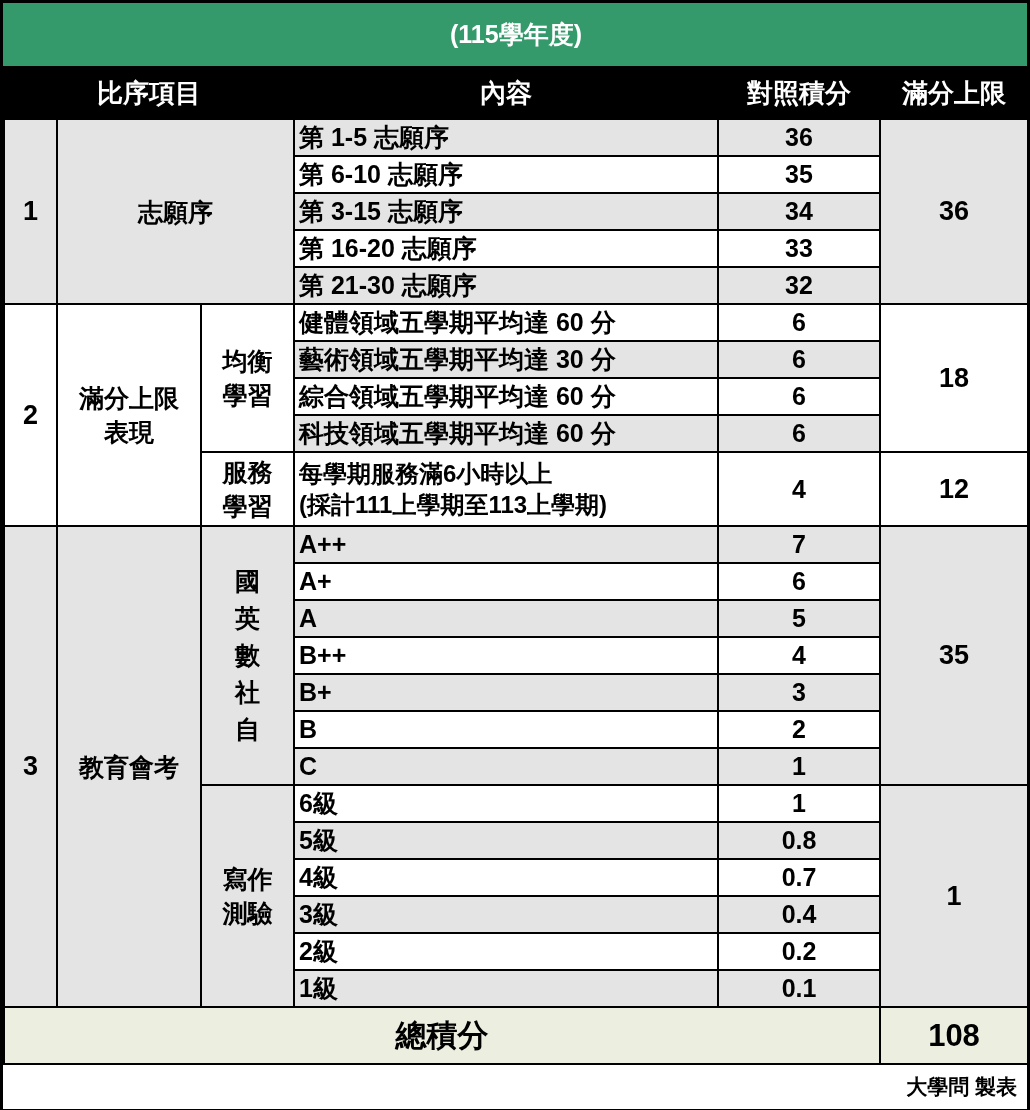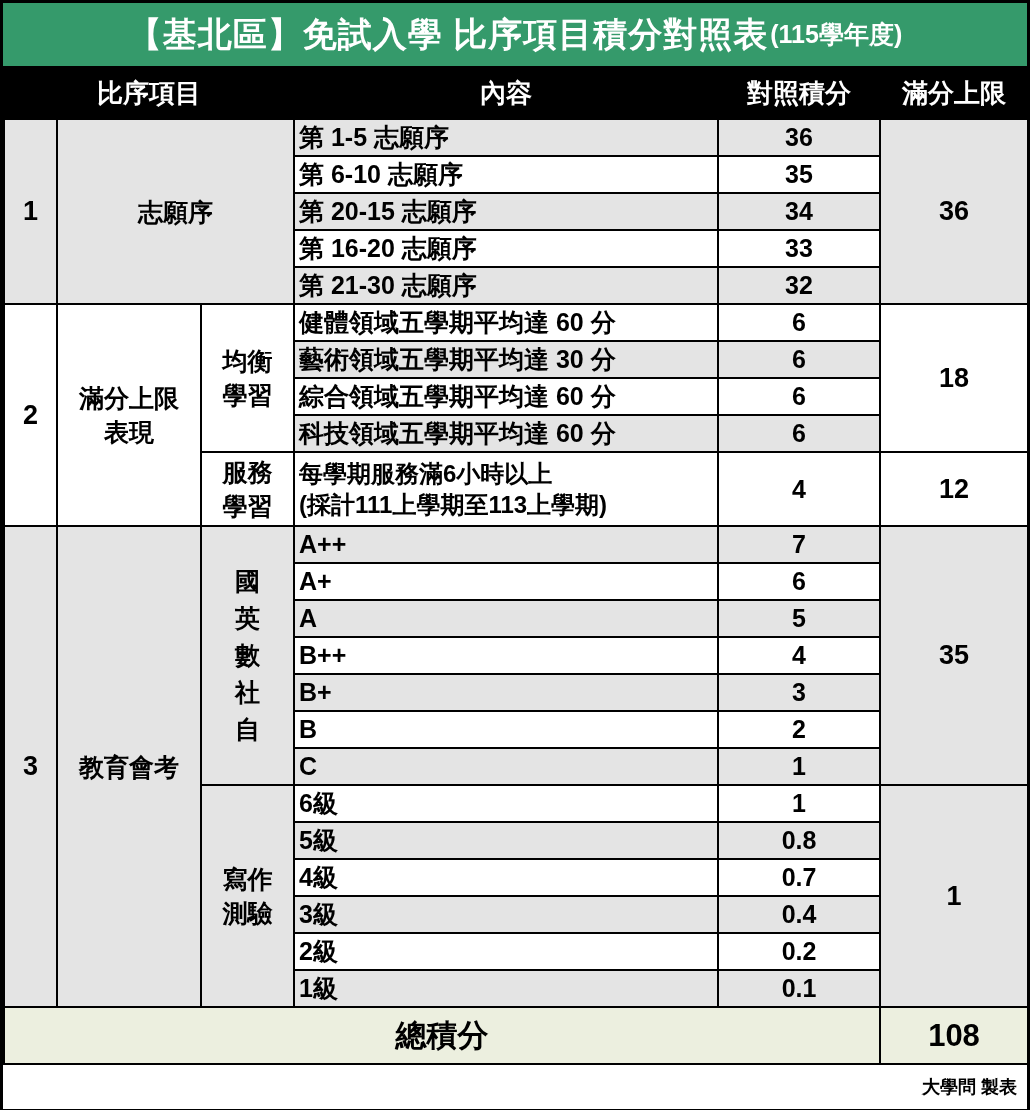--- a/index.html
+++ b/index.html
@@ -75,30 +75,29 @@
     background:var(--total-bg);
     font-size:31px;
   }
   .creditbar{
     height:44px;
     background:#fff;
     display:flex;
     align-items:center;
     justify-content:flex-end;
     padding-right:10px;
-    font-size:18px;
+    font-size:21px;
   }
 </style>
 </head>
 <body>
 
 <div class="sheet">
 
   <div class="titlebar">
-    <span class="main">【基北區】免試入學 比序項目積分對照表</span>
     <span class="suffix">(115學年度)</span>
   </div>
 
   <table>
     <colgroup>
       <col class="c1">
         <col class="c2">
         <col class="c3">
         <col class="c4">
         <col class="c5">
@@ -118,21 +117,21 @@
       <td class="cat-cell g" colspan="2" rowspan="5">志願序</td>
       <td class="content g">第 1-5 志願序</td>
       <td class="g">36</td>
       <td class="max-cell g" rowspan="5">36</td>
     </tr>
     <tr class="body-row">
       <td class="content w">第 6-10 志願序</td>
       <td class="w">35</td>
     </tr>
     <tr class="body-row">
-      <td class="content g">第 20-15 志願序</td>
+      <td class="content g">第 3-15 志願序</td>
       <td class="g">34</td>
     </tr>
     <tr class="body-row">
       <td class="content w">第 16-20 志願序</td>
       <td class="w">33</td>
     </tr>
     <tr class="body-row">
       <td class="content g">第 21-30 志願序</td>
       <td class="g">32</td>
     </tr>

